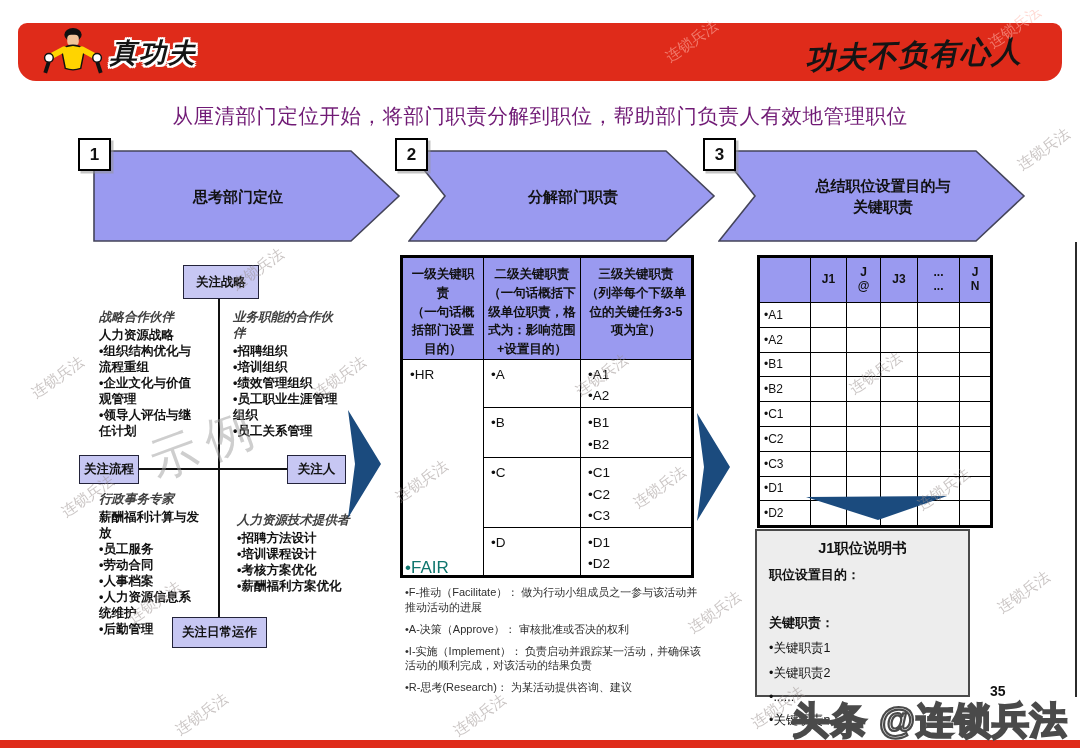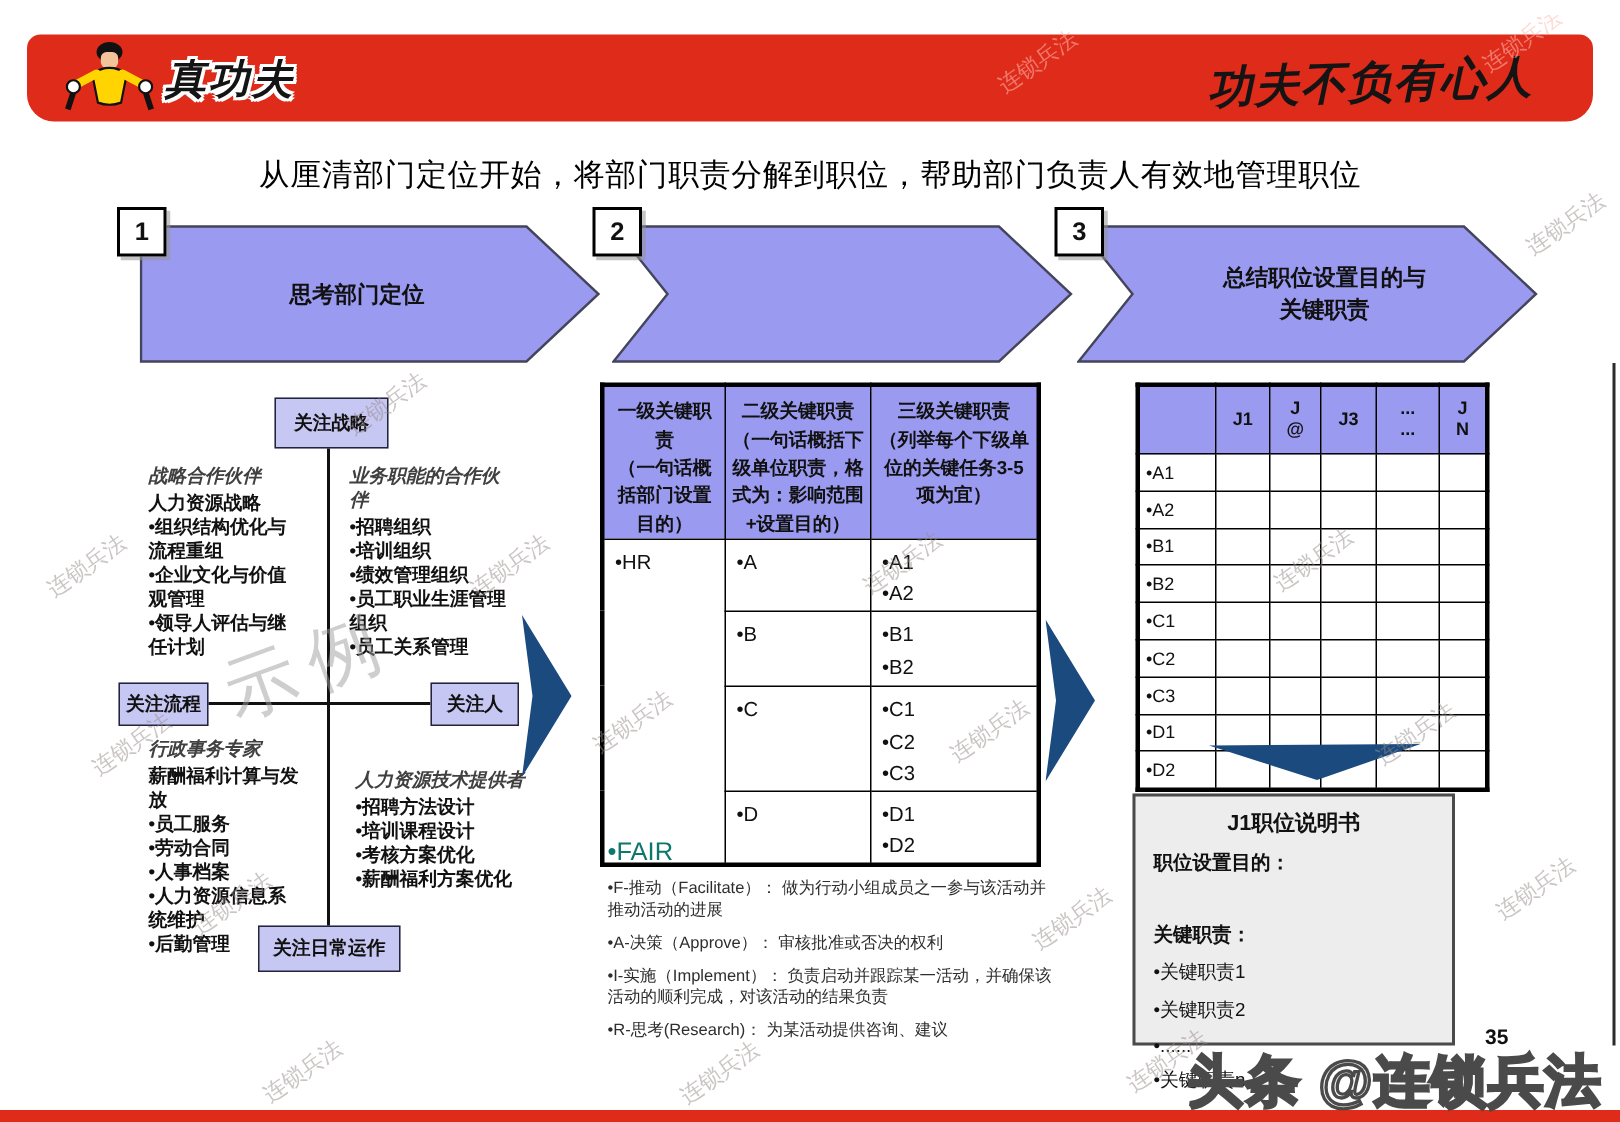--- a/index.html
+++ b/index.html
@@ -6,21 +6,21 @@
   body{width:1080px;height:748px;background:#fff;font-family:"Liberation Sans","DejaVu Sans",sans-serif;color:#111;overflow:hidden;}
   .slide{position:relative;width:1080px;height:748px;background:#fff;overflow:hidden;margin-top:10px;}
 
   
   .topbar{position:absolute;left:18px;top:13px;width:1044px;height:58px;background:#df2b1a;border-radius:9px 9px 18px 18px;}
   .logo-wrap{position:absolute;left:24px;top:2px;width:250px;height:56px;display:flex;align-items:center;}
   .brand{font-size:27px;font-weight:900;font-style:italic;color:#141414;letter-spacing:2px;margin-left:6px;
     text-shadow:-2px -2px 0 #fff,2px -2px 0 #fff,-2px 2px 0 #fff,2px 2px 0 #fff,-2px 0 0 #fff,2px 0 0 #fff,0 -2px 0 #fff,0 2px 0 #fff;}
   .slogan{position:absolute;right:40px;top:12px;font-size:30px;font-weight:900;font-style:italic;color:#141414;transform:rotate(-2deg);letter-spacing:1px;}
 
-  .main-title{position:absolute;left:0;top:92px;width:1080px;text-align:center;font-size:20.5px;font-weight:500;color:#000000;letter-spacing:0.5px;}
+  .main-title{position:absolute;left:0;top:92px;width:1080px;text-align:center;font-size:20.5px;font-weight:500;color:#701a75;letter-spacing:0.5px;}
 
   
   .step-svg{position:absolute;top:140px;}
   .step-label{position:absolute;top:140px;height:92px;display:flex;align-items:center;justify-content:center;font-size:15px;font-weight:bold;color:#111;text-align:center;white-space:pre-line;line-height:1.4;}
   .step-num{position:absolute;width:29px;height:29px;background:#fff;border:2.5px solid #000;box-shadow:2.5px 2.5px 0 rgba(150,150,150,.55);display:flex;align-items:center;justify-content:center;font-size:17px;font-weight:bold;z-index:4;}
 
   
   .qbox{position:absolute;background:#c7c7f3;border:1.6px solid #23233a;display:flex;align-items:center;justify-content:center;font-size:12.5px;font-weight:bold;z-index:2;}
   .qline{position:absolute;background:#111;z-index:1;}
   .qsec{position:absolute;font-size:12.5px;line-height:1.28;color:#111;z-index:2;}
@@ -100,20 +100,21 @@
   <svg class="step-svg" style="left:93px" width="308" height="92" data-name="step1-arrow">
     <polygon points="1,1 258,1 306,46 258,91 1,91" fill="#9a9af0" stroke="#44445a" stroke-width="1.6"></polygon>
   </svg>
   <svg class="step-svg" style="left:408px" width="308" height="92" data-name="step2-arrow">
     <polygon points="1,1 258,1 306,46 258,91 1,91 37,46" fill="#9a9af0" stroke="#44445a" stroke-width="1.6"></polygon>
   </svg>
   <svg class="step-svg" style="left:718px" width="308" height="92" data-name="step3-arrow">
     <polygon points="1,1 258,1 306,46 258,91 1,91 37,46" fill="#9a9af0" stroke="#44445a" stroke-width="1.6"></polygon>
   </svg>
   <div class="step-label" style="left:93px;width:290px" data-name="step1-label">思考部门定位</div>
+  <div class="step-label" style="left:438px;width:270px" data-name="step2-label">分解部门职责</div>
   <div class="step-label" style="left:748px;width:270px" data-name="step3-label">总结职位设置目的与
 关键职责</div>
   <div class="step-num" style="left:78px;top:128px" data-name="step1-number">1</div>
   <div class="step-num" style="left:395px;top:128px" data-name="step2-number">2</div>
   <div class="step-num" style="left:703px;top:128px" data-name="step3-number">3</div>
 
   <div class="qline" style="left:218px;top:287px;width:2px;height:323px" data-name="quadrant-vertical-line"></div>
   <div class="qline" style="left:136px;top:458px;width:151px;height:2px" data-name="quadrant-horizontal-line"></div>
   <div class="qbox" style="left:183px;top:255px;width:74px;height:32px" data-name="quadrant-box-strategy">关注战略</div>
   <div class="qbox" style="left:79px;top:445px;width:58px;height:27px" data-name="quadrant-box-process">关注流程</div>

